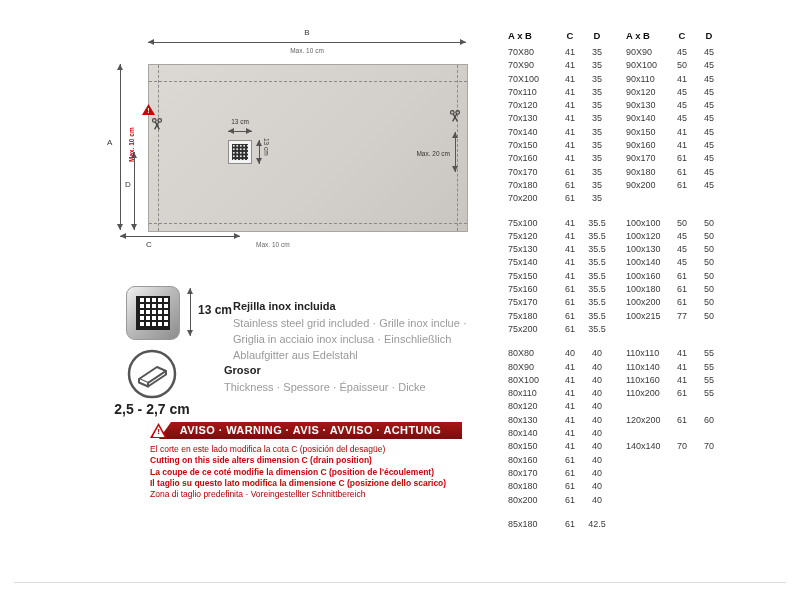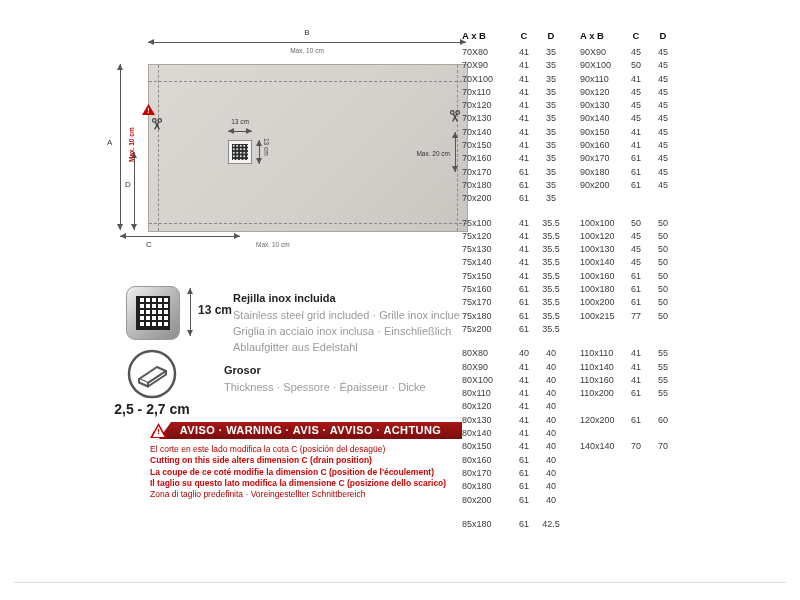--- a/index.html
+++ b/index.html
@@ -61,21 +61,21 @@
 
   
   .silver-icon{position:absolute;left:126px;top:286px;width:52px;height:52px;border-radius:9px;
       background:linear-gradient(135deg,#f1f1f1 0%,#bcbcbc 45%,#8d8d8d 100%);
       border:1px solid #9a9a9a;display:flex;align-items:center;justify-content:center;}
   .grate{width:30px;height:30px;background:#fff;border:2px solid #1e1e1e;
       background-image:repeating-linear-gradient(0deg,#1e1e1e 0 2px,transparent 2px 6px),
                        repeating-linear-gradient(90deg,#1e1e1e 0 2px,transparent 2px 6px);}
   .gdim{left:190px;top:288px;height:48px;}
   .gsize{position:absolute;left:198px;top:303px;font-size:12px;font-weight:bold;color:#222;}
-  .gtext{position:absolute;left:233px;top:292px;width:250px;}
+  .gtext{position:absolute;left:233px;top:300px;width:250px;}
   .ititle{font-size:11px;font-weight:bold;color:#222;margin-bottom:3px;}
   .isub{font-size:11px;color:#9a9a9a;line-height:16px;}
 
   
   .thick-icon{position:absolute;left:126px;top:348px;width:52px;height:52px;}
   .tvalue{position:absolute;left:112px;top:401px;width:80px;text-align:center;
       font-size:14px;font-weight:bold;color:#222;}
   .ttext{position:absolute;left:224px;top:364px;width:250px;}
 
   
@@ -90,21 +90,21 @@
   .banner-tri::before{content:"";position:absolute;left:2.5px;top:3px;width:12px;height:11px;
       clip-path:polygon(50% 0,100% 100%,0 100%);background:#fff;}
   .banner-tri::after{content:"!";position:absolute;left:0;right:0;top:4px;text-align:center;
       font-size:8px;font-weight:bold;color:#cc0000;line-height:10px;}
   .wlines{position:absolute;left:150px;top:444px;width:335px;}
   .wline{font-size:8.5px;color:#cc0505;line-height:11.3px;font-weight:bold;}
   .wline.bold{font-weight:normal;color:#b50000;}
   .wline.gap{margin-top:11px;}
 
   
-  .table{position:absolute;left:462px;top:28px;width:230px;}
+  .table{position:absolute;left:508px;top:28px;width:230px;}
   .thead,.trow{display:grid;grid-template-columns:50px 24px 30px 58px 24px 30px;}
   .tcell{font-size:9px;color:#3a3a3a;height:13.3px;line-height:13.3px;white-space:nowrap;}
   .thead .tcell{font-weight:bold;color:#111;font-size:9.5px;height:15px;line-height:15px;}
   .tcell.c0{text-align:left;}
   .tcell.c3{text-align:left;padding-left:14px;}
   .tcell.c1,.tcell.c2,.tcell.c4,.tcell.c5{text-align:center;}
   .tbody{margin-top:3px;}
   .tspacer{height:11px;}
 
   .bottom-rule{position:absolute;left:14px;right:14px;top:582px;height:1px;background:#dcdcdc;}

